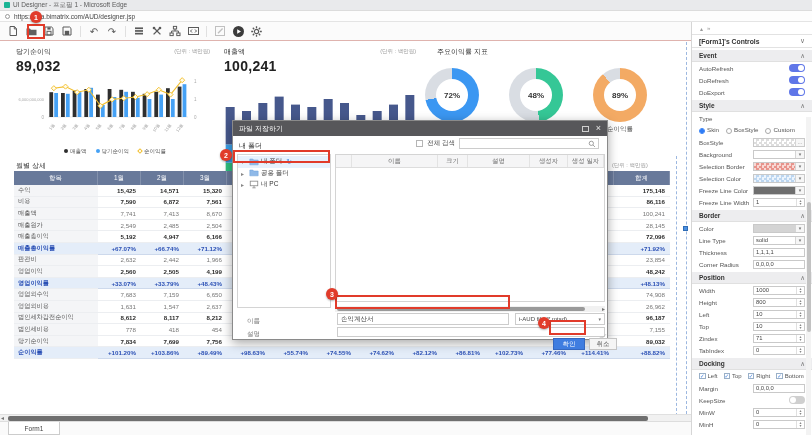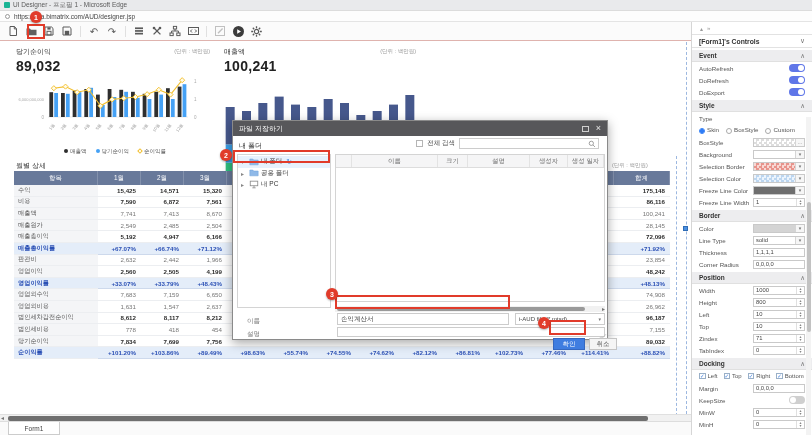--- a/index.html
+++ b/index.html
@@ -312,20 +312,35 @@
           <rect x="150.66666666666666" y="36" width="9" height="35.2" fill="#46588c"></rect>
           <rect x="166.99999999999997" y="87.328" width="9" height="12.672" fill="#2fbf7f"></rect>
           <rect x="166.99999999999997" y="68.32" width="9" height="19.008000000000003" fill="#3aa0e8"></rect>
           <rect x="166.99999999999997" y="29.599999999999994" width="9" height="38.720000000000006" fill="#46588c"></rect>
           <rect x="183.33333333333331" y="85.6" width="9" height="14.399999999999999" fill="#2fbf7f"></rect>
           <rect x="183.33333333333331" y="63.99999999999999" width="9" height="21.6" fill="#3aa0e8"></rect>
           <rect x="183.33333333333331" y="20" width="9" height="43.99999999999999" fill="#46588c"></rect>
         </svg>
     </div>
 
+    <div style="position:absolute;left:424px;top:4px;width:266px;height:130px;">
+      <span class="card-title" style="position:absolute;left:13px;top:2px;">주요이익률 지표</span>
+      <div id="donuts">
+          <div class="donut" style="left: 1px; top: 23px; background: conic-gradient(rgb(59, 151, 242) 0deg, rgb(59, 151, 242) 72%, rgb(217, 221, 227) 0deg);">
+            <div class="hole">72%</div>
+          </div>
+          <div class="donut" style="left: 85px; top: 23px; background: conic-gradient(rgb(53, 199, 150) 0deg, rgb(53, 199, 150) 48%, rgb(217, 221, 227) 0deg);">
+            <div class="hole">48%</div>
+          </div>
+          <div class="donut" style="left: 169px; top: 23px; background: conic-gradient(rgb(243, 170, 100) 0deg, rgb(243, 170, 100) 89%, rgb(217, 221, 227) 0deg);">
+            <div class="hole">89%</div>
+          </div>
+          <div class="donut-label" style="left: 166px; top: 80px;">순이익률</div>
+        </div>
+    </div>
 
     <span class="card-title" style="position:absolute;left:16px;top:120px;">월별 상세</span>
     <span class="unit" style="position:absolute;left:612px;top:121px;">(단위 : 백만원)</span>
     <div class="tbl" id="tbl" style="top:130px;">
         <div class="hc">항목</div>
         <div class="hc">1월</div>
         <div class="hc">2월</div>
         <div class="hc">3월</div>
         <div class="hc">4월</div>
         <div class="hc">5월</div>

